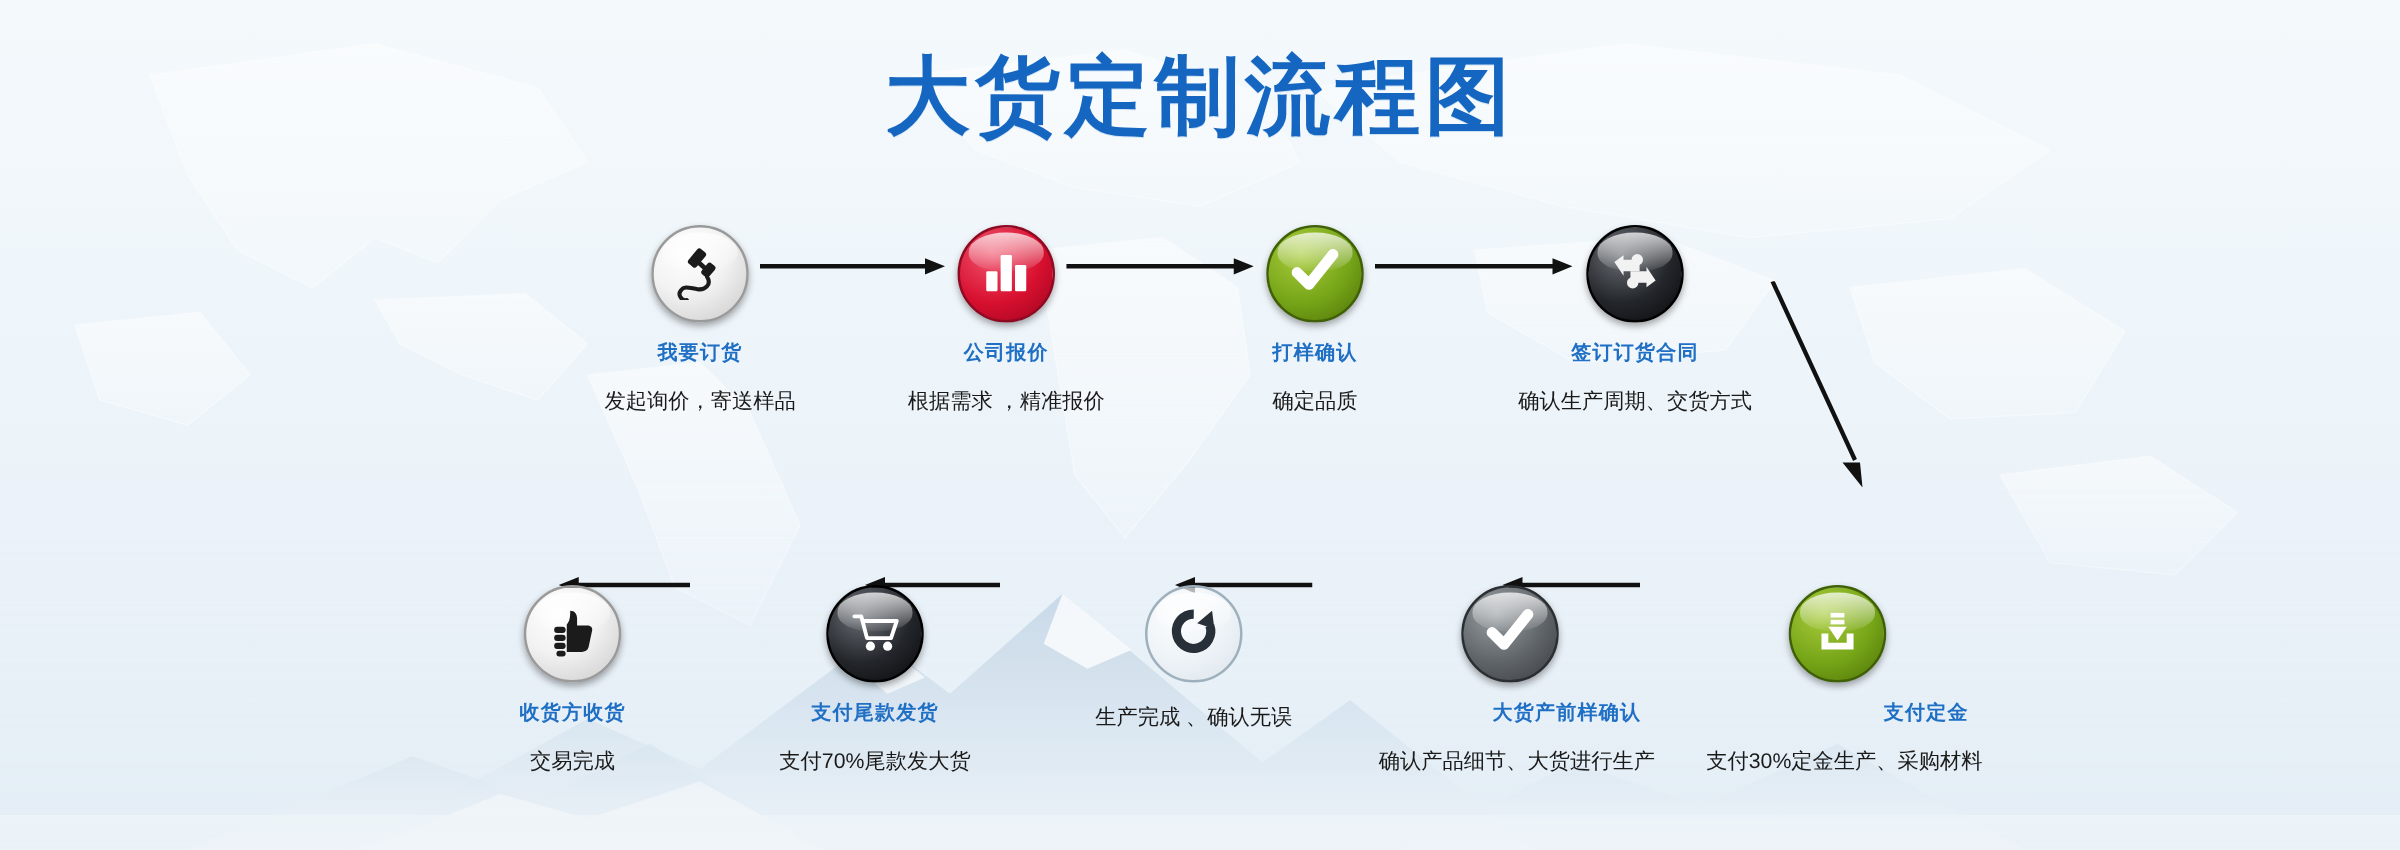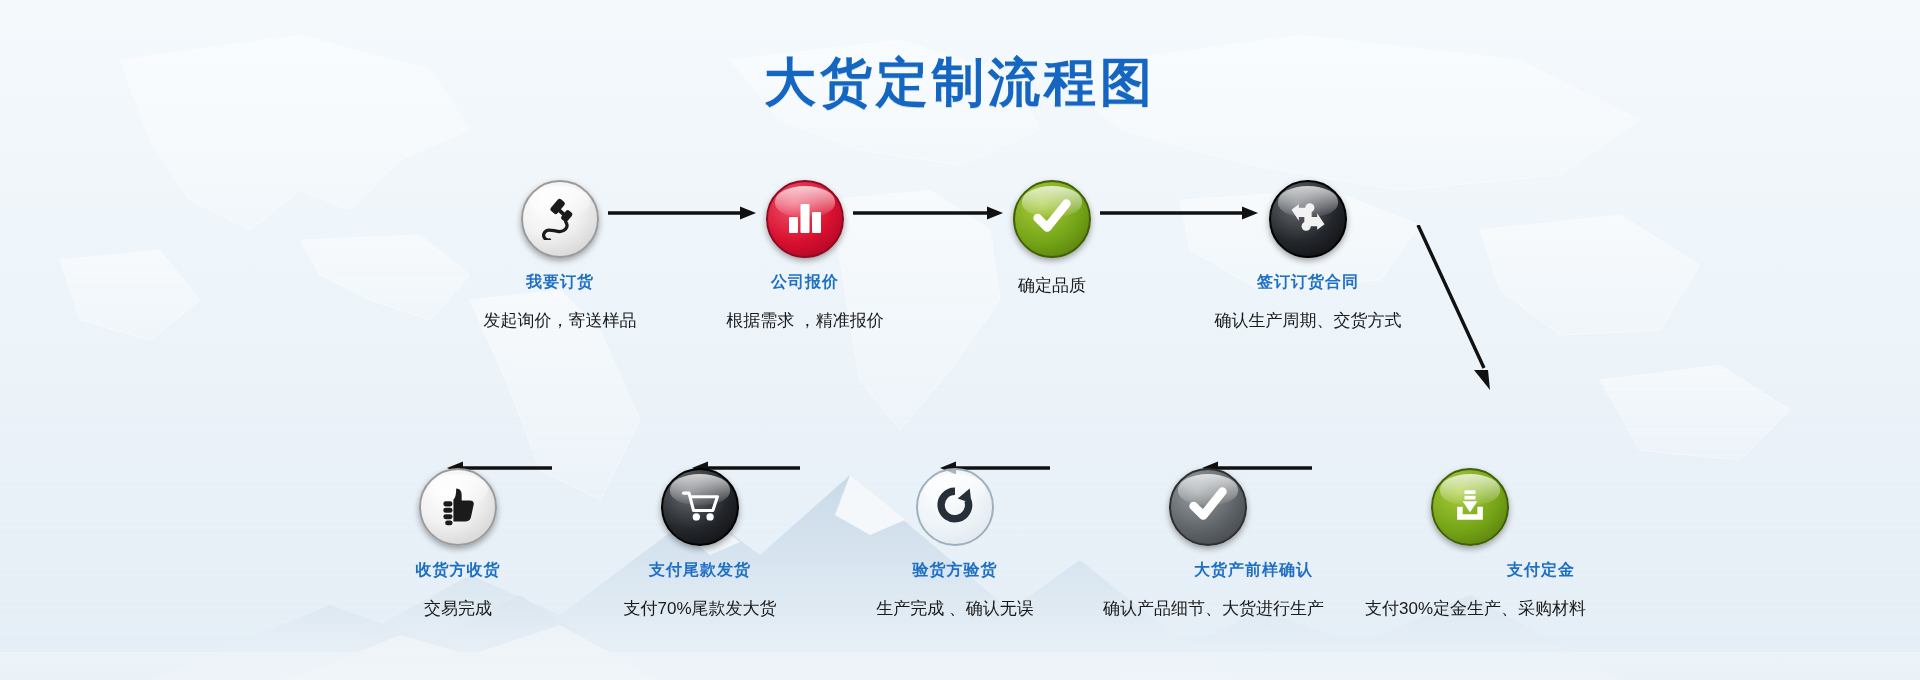--- a/index.html
+++ b/index.html
@@ -15,24 +15,24 @@
   #stage {
     position:absolute; inset:0;
     background: linear-gradient(180deg,#f4f9fc 0%, #eef5fa 40%, #e9f1f8 70%, #e4eef6 100%);
     overflow:hidden;
   }
   .map-wm { position:absolute; left:0; top:0; width:1920px; height:520px; opacity:.5; }
   .mtn-wm { position:absolute; left:0; bottom:0; width:1920px; height:300px; opacity:.85; }
 
   
   .title {
-    position:absolute; left:0; top:48px; width:1920px;
+    position:absolute; left:0; top:32px; width:1920px;
     text-align:center;
     font-family:"DejaVu Serif","Liberation Serif",serif;
-    font-size:52px; font-weight:700; letter-spacing:4px;
+    font-size:68px; font-weight:700; letter-spacing:4px;
     color:#1566c0;
     text-shadow: 0 1px 0 #cfe2f4;
   }
 
   
   .node { position:absolute; width:210px; margin-left:-105px; text-align:center; }
   .badge {
     width:78px; height:78px; border-radius:50%;
     margin:0 auto; position:relative;
     display:flex; align-items:center; justify-content:center;
@@ -198,20 +198,21 @@
         </div>
         <div class="lbl-main">公司报价</div>
         <div class="lbl-sub">根据需求 ，精准报价</div>
       </div>
       <div class="node" style="left: 1052px; top: 180px;">
         <div class="badge b-green">
           <span><svg width="46" height="46" viewBox="0 0 48 48">
       <path d="M9 25 L19 35 L39 10" fill="none" stroke="#ffffff" stroke-width="9" stroke-linecap="round" stroke-linejoin="round"></path>
     </svg></span>
         </div>
+        <div class="lbl-main">打样确认</div>
         <div class="lbl-sub">确定品质</div>
       </div>
       <div class="node" style="left: 1308px; top: 180px;">
         <div class="badge b-black">
           <span><svg width="44" height="44" viewBox="0 0 48 48">
       <g fill="#f2f2f2">
         <path d="M6 16 L14 10 L14 14 L28 14 L28 24 L14 24 L14 28 Z"></path>
         <path d="M42 32 L34 38 L34 34 L20 34 L20 24 L34 24 L34 20 Z"></path>
         <circle cx="26" cy="14" r="5"></circle>
         <circle cx="22" cy="34" r="5"></circle>
@@ -244,21 +245,20 @@
         <div class="lbl-main">大货产前样确认</div>
         <div class="lbl-sub">确认产品细节、大货进行生产</div>
       </div>
       <div class="node" style="left: 955px; top: 468px;">
         <div class="badge b-ghost">
           <span><svg width="44" height="44" viewBox="0 0 48 48">
       <path d="M24 9 a15 15 0 1 0 14 10" fill="none" stroke="#272f38" stroke-width="8" stroke-linecap="butt"></path>
       <path d="M40 6 L42 22 L27 17 Z" fill="#272f38"></path>
     </svg></span>
         </div>
-        <div class="lbl-main">验货方验货</div>
         <div class="lbl-sub">生产完成 、确认无误</div>
       </div>
       <div class="node" style="left: 700px; top: 468px;">
         <div class="badge b-black">
           <span><svg width="44" height="44" viewBox="0 0 48 48">
       <g fill="none" stroke="#ffffff" stroke-width="3.4" stroke-linejoin="round" stroke-linecap="round">
         <path d="M6 11 L12 11 L17 30 L38 30 L43 15 L14 15"></path>
       </g>
       <circle cx="20" cy="37" r="4" fill="#ffffff"></circle>
       <circle cx="35" cy="37" r="4" fill="#ffffff"></circle>

